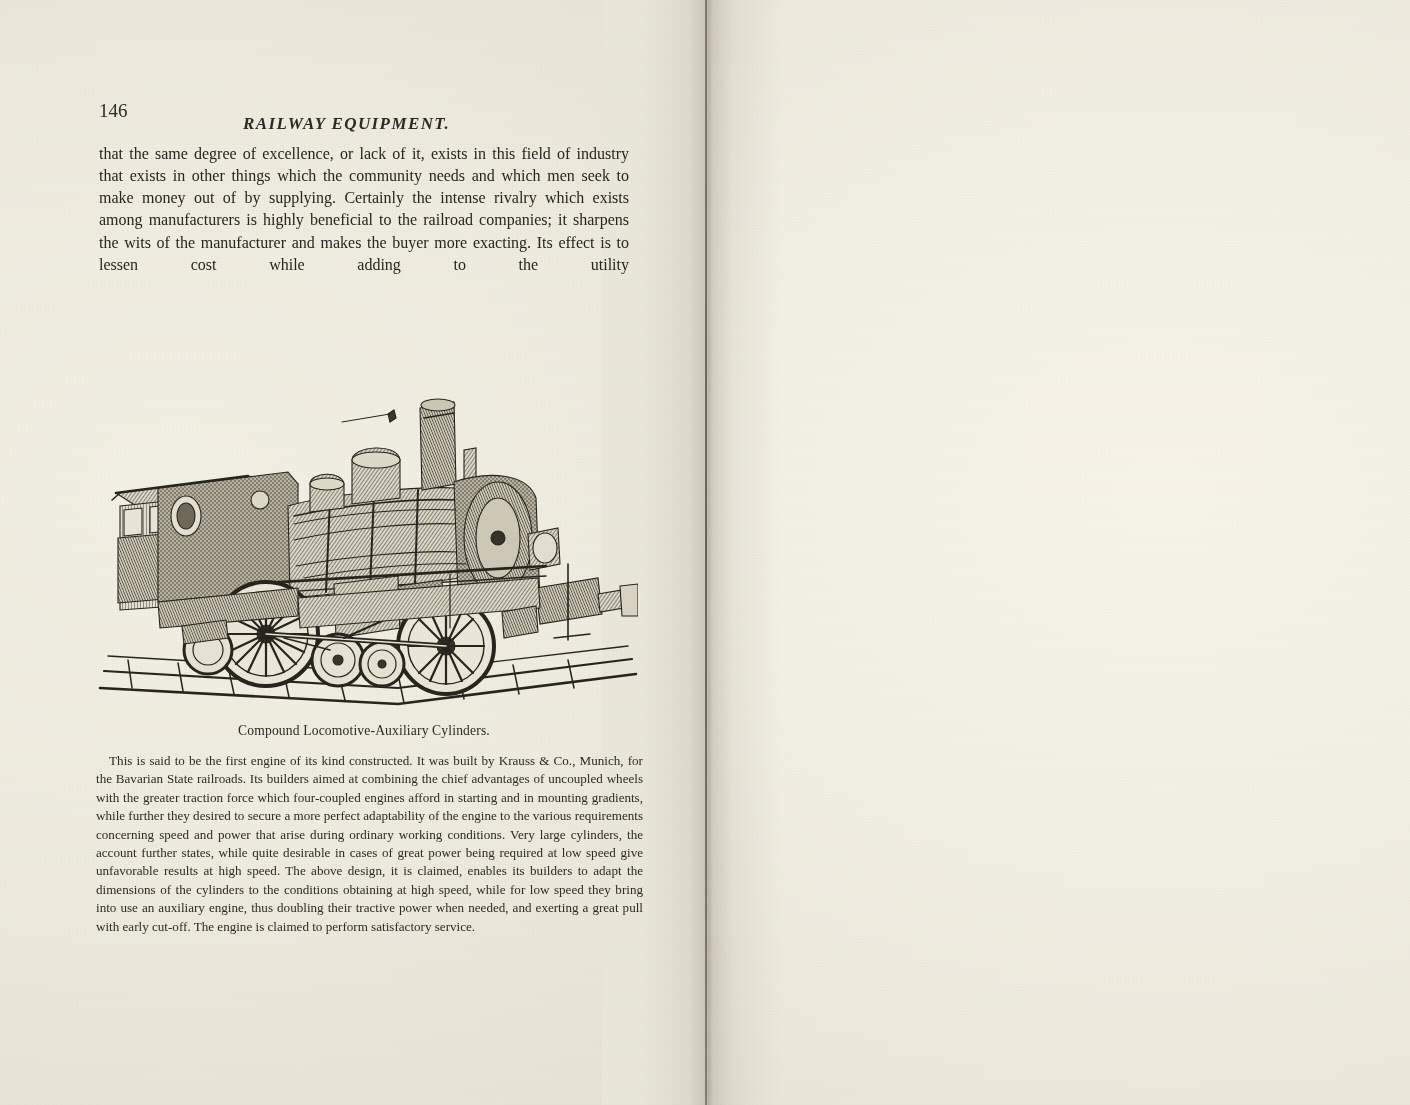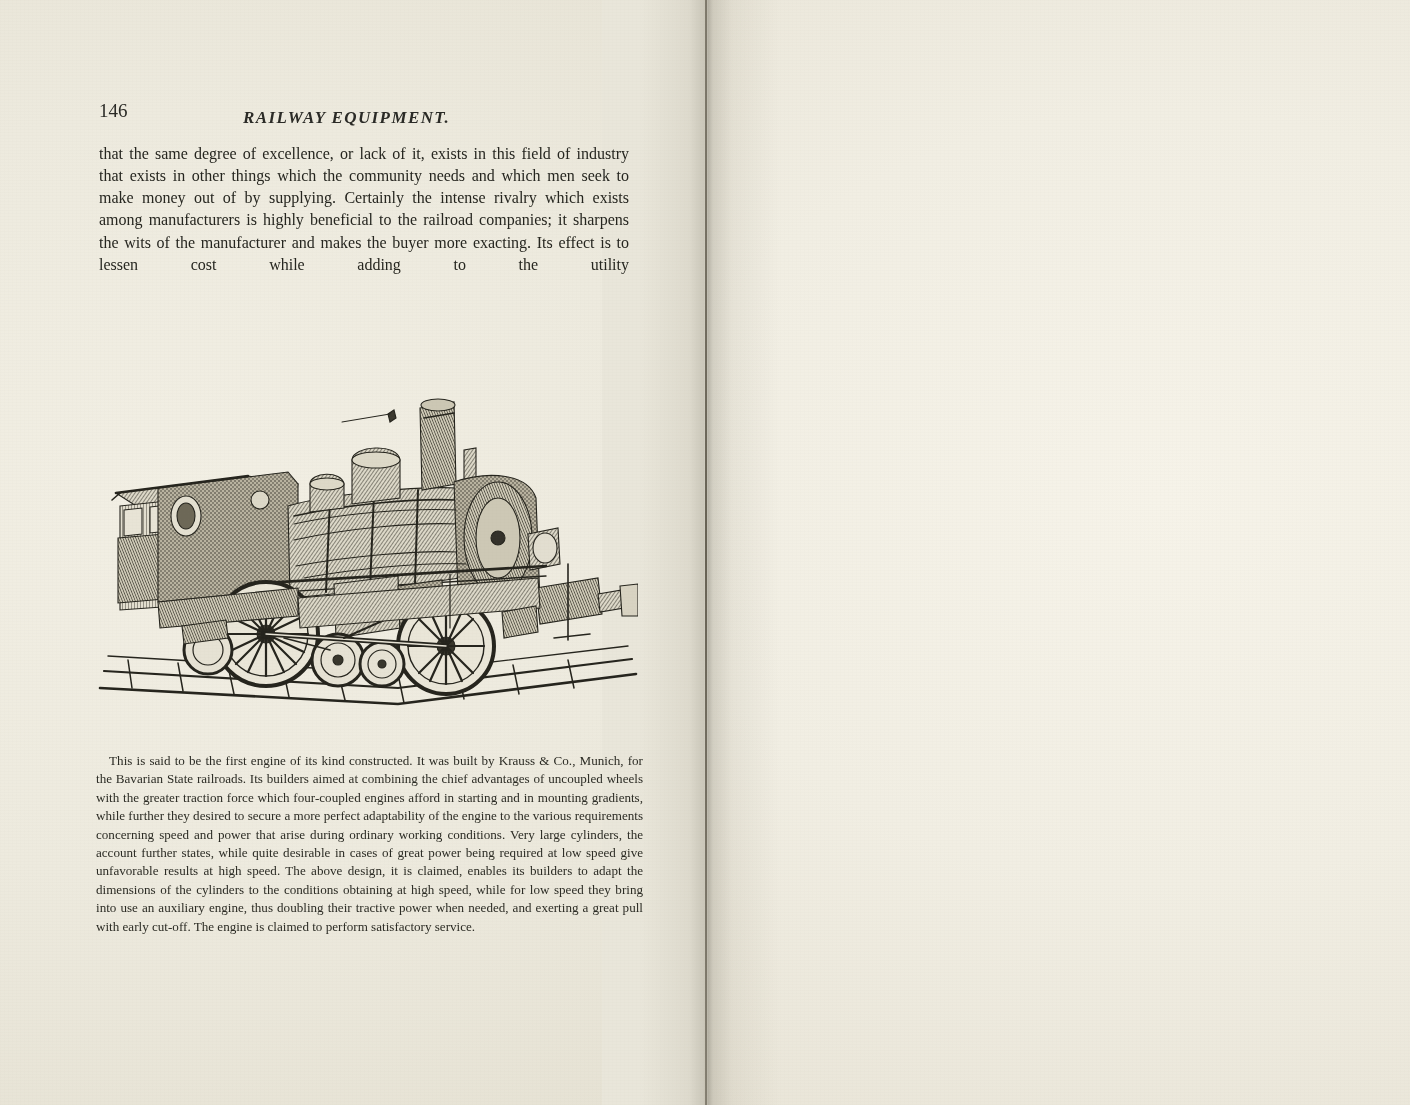--- a/index.html
+++ b/index.html
@@ -57,21 +57,21 @@
   .smallprint{
     font-size:13.1px;line-height:1.405;
     text-align:justify;text-align-last:left;
     color:#2b2b24;
   }
   .smallprint .lead{font-weight:400;}
   .figcap{font-size:13.6px;text-align:center;color:#2b2b24;letter-spacing:.15px;}
 
   
   #l-folio{left:99px;top:100px;}
-  #l-runtitle{left:243px;top:108px;}
+  #l-runtitle{left:243px;top:114px;}
   #l-para1{position:absolute;left:99px;top:143px;width:530px;}
   #fig-loco{position:absolute;left:98px;top:388px;width:540px;height:322px;}
   #l-figcap{position:absolute;left:99px;top:723px;width:530px;}
   #l-small{position:absolute;left:96px;top:752px;width:547px;}
 
   
   .engraving{display:block;width:100%;height:100%;}
   .engraving *{shape-rendering:geometricPrecision;}
 </style>
 </head>
@@ -234,20 +234,21 @@
 
           <path d="M18 105 L150 88" stroke-width="2.6"></path>
           <path d="M14 112 L22 105" stroke-width="1.6"></path>
 
           <path d="M84 238 L128 232 L130 250 L86 256 Z" fill="url(#hatchB)"></path>
           <path d="M404 224 L438 218 L440 244 L406 250 Z" fill="url(#hatchB)"></path>
         </g>
       </svg>
     </div>
 
+    <div class="figcap" id="l-figcap">Compound Locomotive-Auxiliary Cylinders.</div>
 
     <div class="smallprint" id="l-small"> <span class="lead">This is said to be the first engine</span> of its kind constructed. It was built by Krauss &amp; Co., Munich, for the Bavarian State railroads. Its builders aimed at combining the chief advantages of uncoupled wheels with the greater traction force which four-coupled engines afford in starting and in mounting gradients, while further they desired to secure a more perfect adaptability of the engine to the various requirements concerning speed and power that arise during ordinary working conditions. Very large cylinders, the account further states, while quite desirable in cases of great power being required at low speed give unfavorable results at high speed. The above design, it is claimed, enables its builders to adapt the dimensions of the cylinders to the conditions obtaining at high speed, while for low speed they bring into use an auxiliary engine, thus doubling their tractive power when needed, and exerting a great pull with early cut-off. The engine is claimed to perform satisfactory service.</div>
   </div>
 
   <div class="sheet" id="page-right">
 
     
     
 
     

